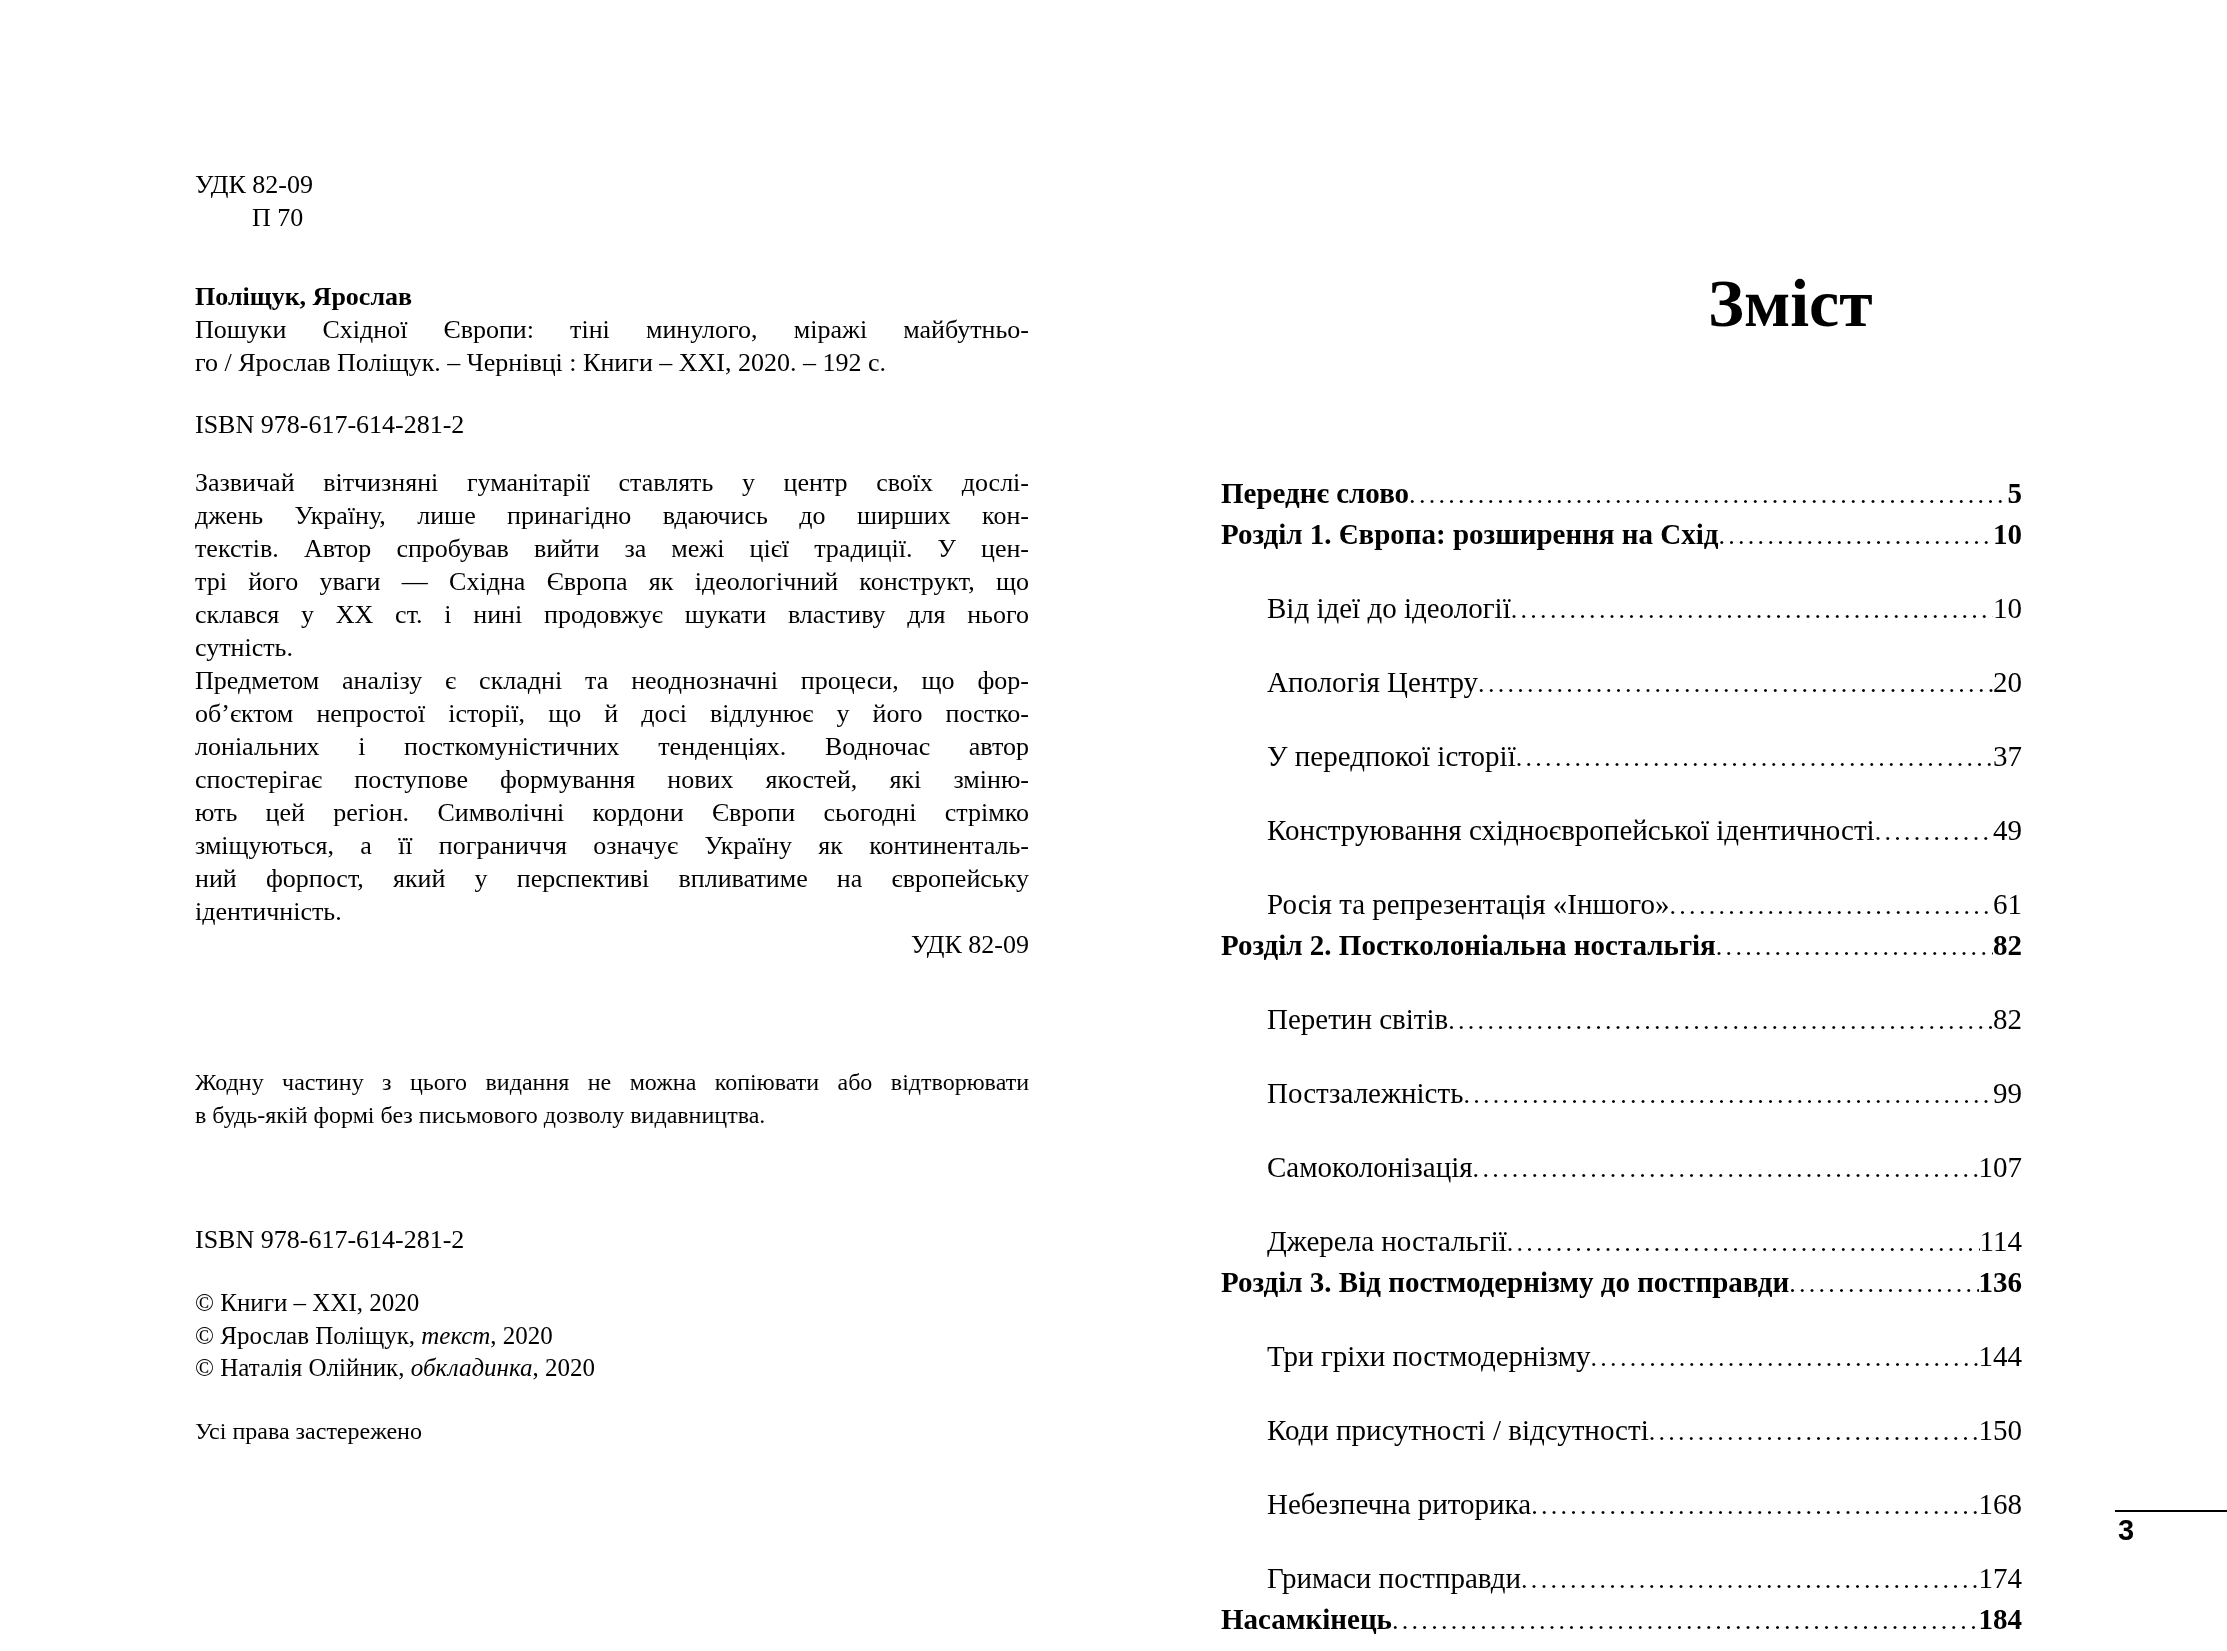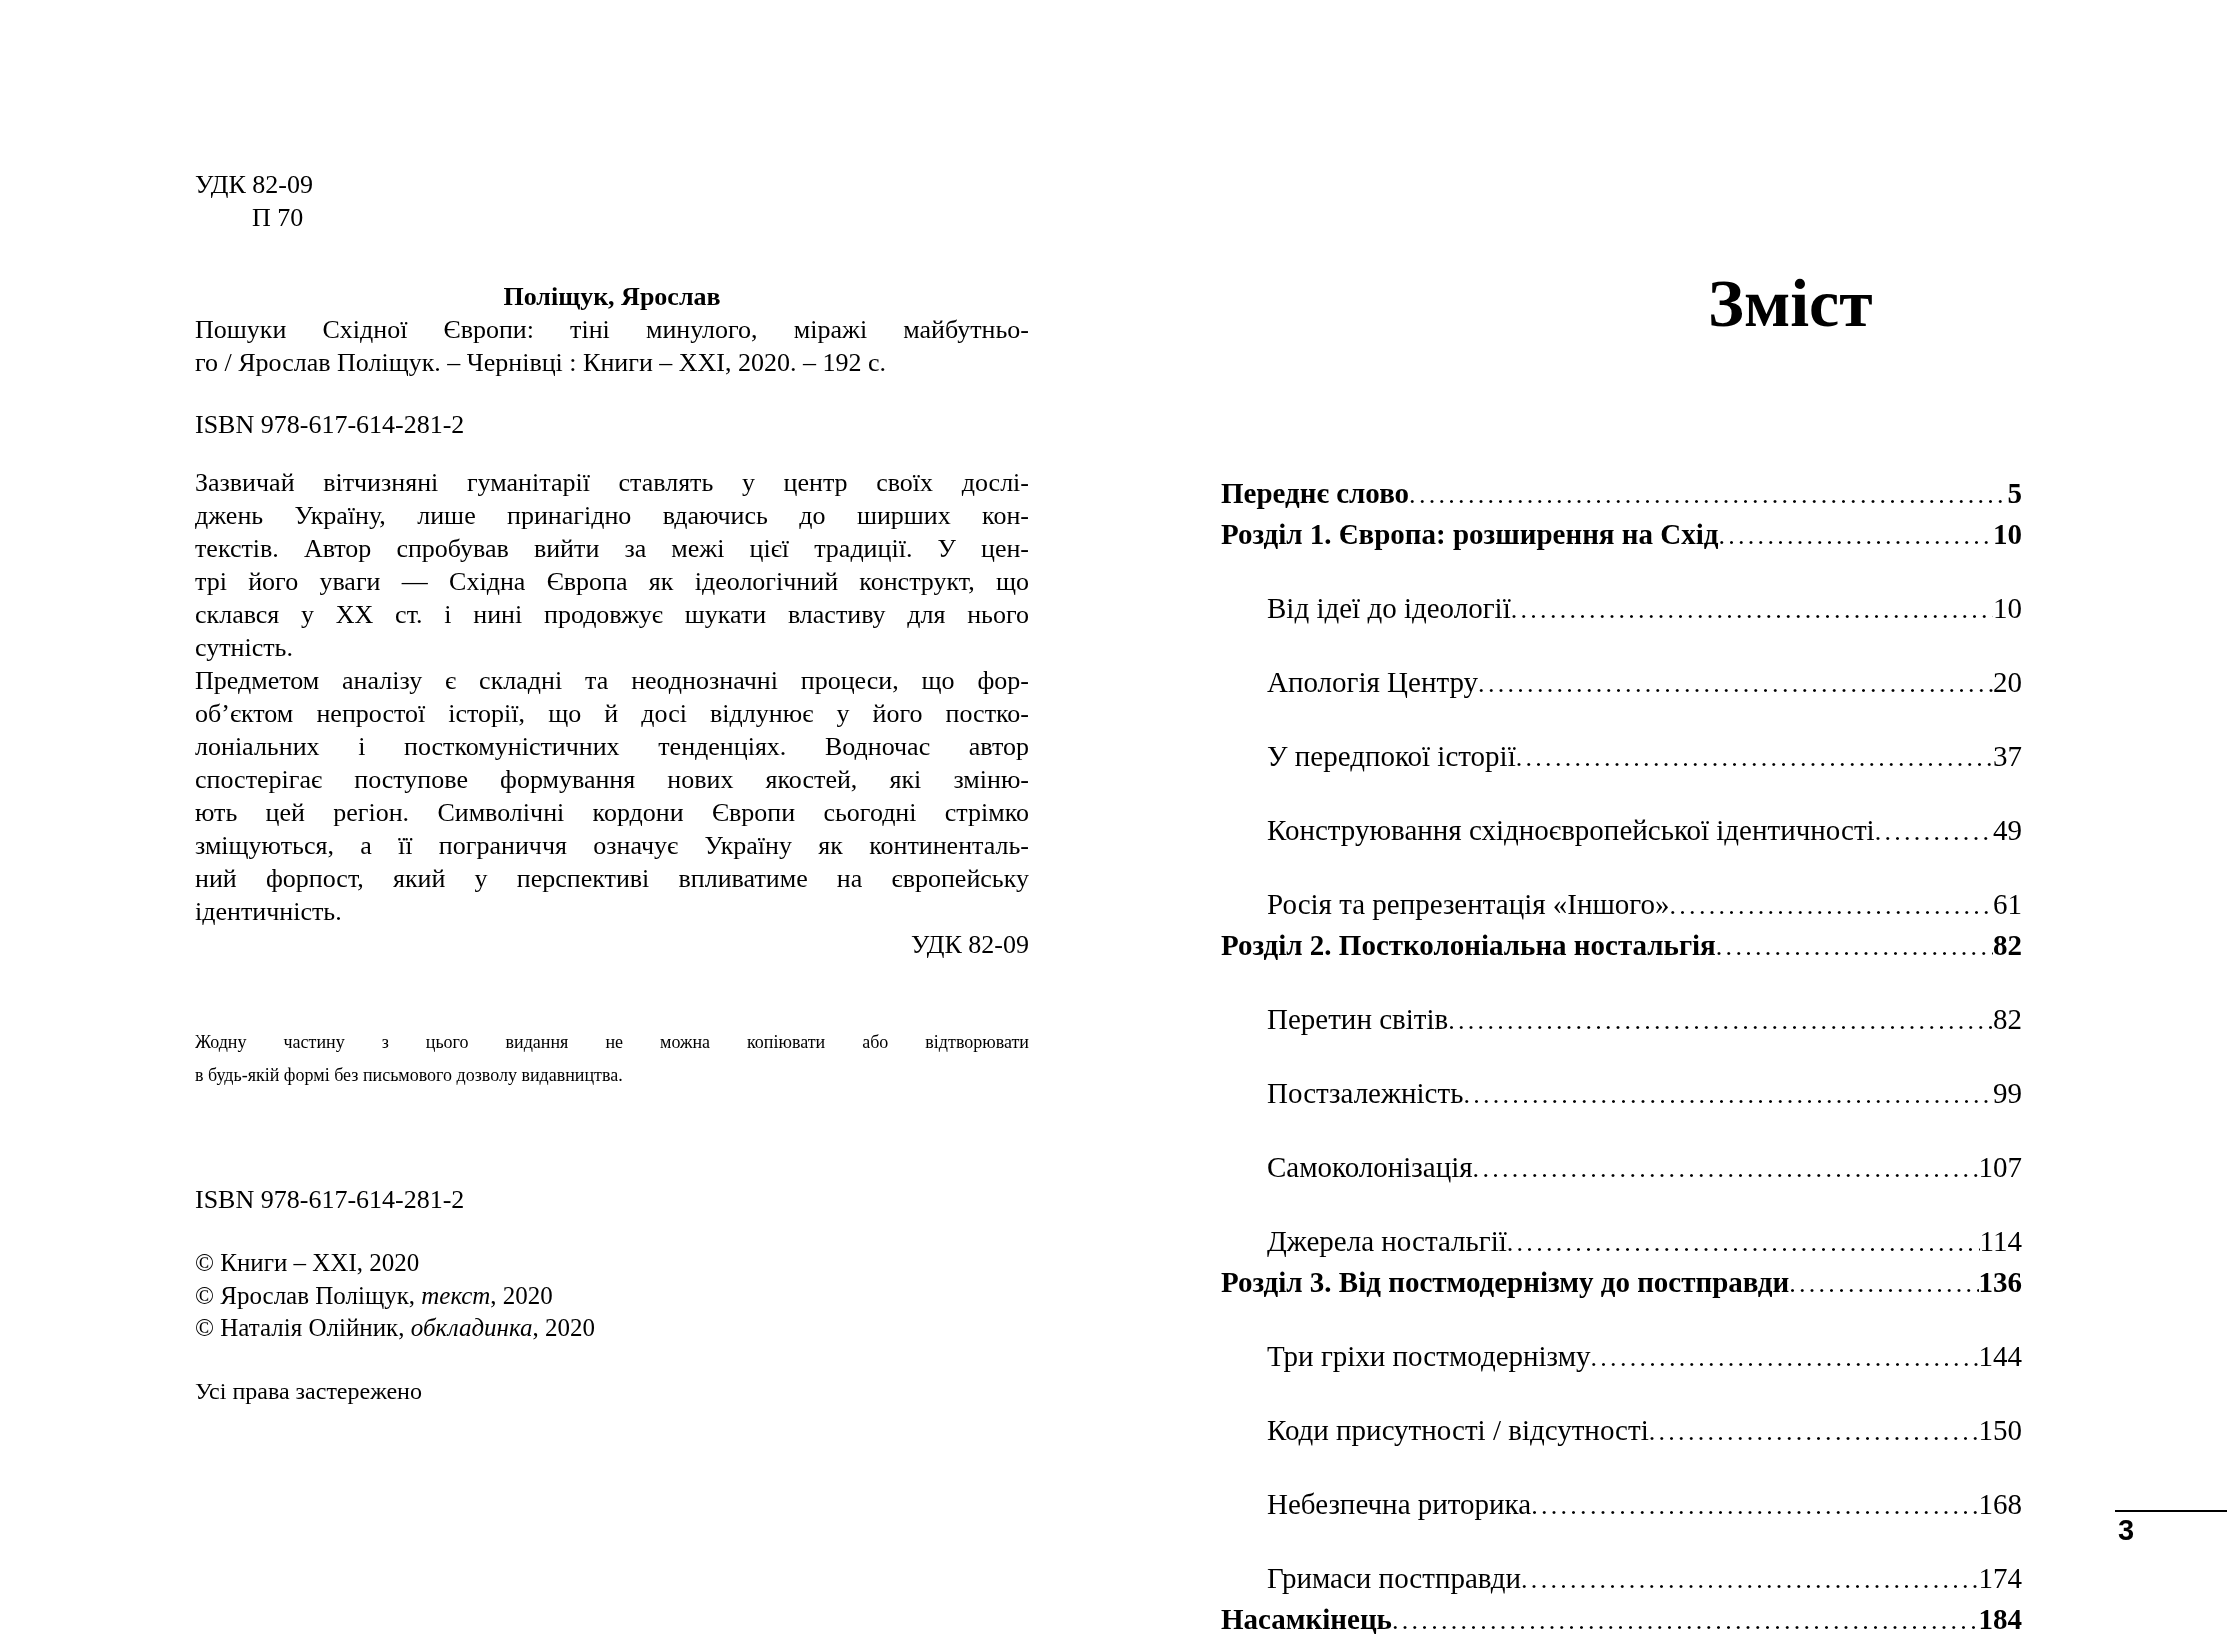--- a/index.html
+++ b/index.html
@@ -3,25 +3,25 @@
 <meta charset="utf-8">
 <style>
   html, body { margin:0; padding:0; background:#ffffff; }
   body { width:2227px; height:1651px; position:relative; overflow:hidden;
          font-family:"Liberation Serif","DejaVu Serif",serif; color:#000; }
 
   
   .page-left { position:absolute; left:195px; top:168px; width:834px;
                font-size:26px; line-height:33px; }
   .p50 { padding-left:57px; }
-  .author { margin-top:46px; font-weight:bold;text-align:center; }
+  .author { margin-top:46px; font-weight:bold; }
   .isbn { margin-top:29px; }
   .ann1 { margin-top:25px; }
   .udk-right { text-align:right; }
-  .perm { margin-top:65px; font-size:18px; line-height:32.5px; }
+  .perm { margin-top:105px; font-size:24px; line-height:32.5px; }
   .isbn2 { margin-top:92px; }
   .copy { margin-top:31px; font-size:25px; line-height:32.5px; }
   .rights { margin-top:30px; font-size:24px; }
   .line { min-height:1em; }
   .jl { text-align:justify; text-align-last:justify; }
 
   
   .toc-title { position:absolute; left:1708px; top:263px; margin:0;
                font-size:68px; font-weight:bold; line-height:1.2; }
   .toc { position:absolute; left:1221px; top:469px; width:801px; }

